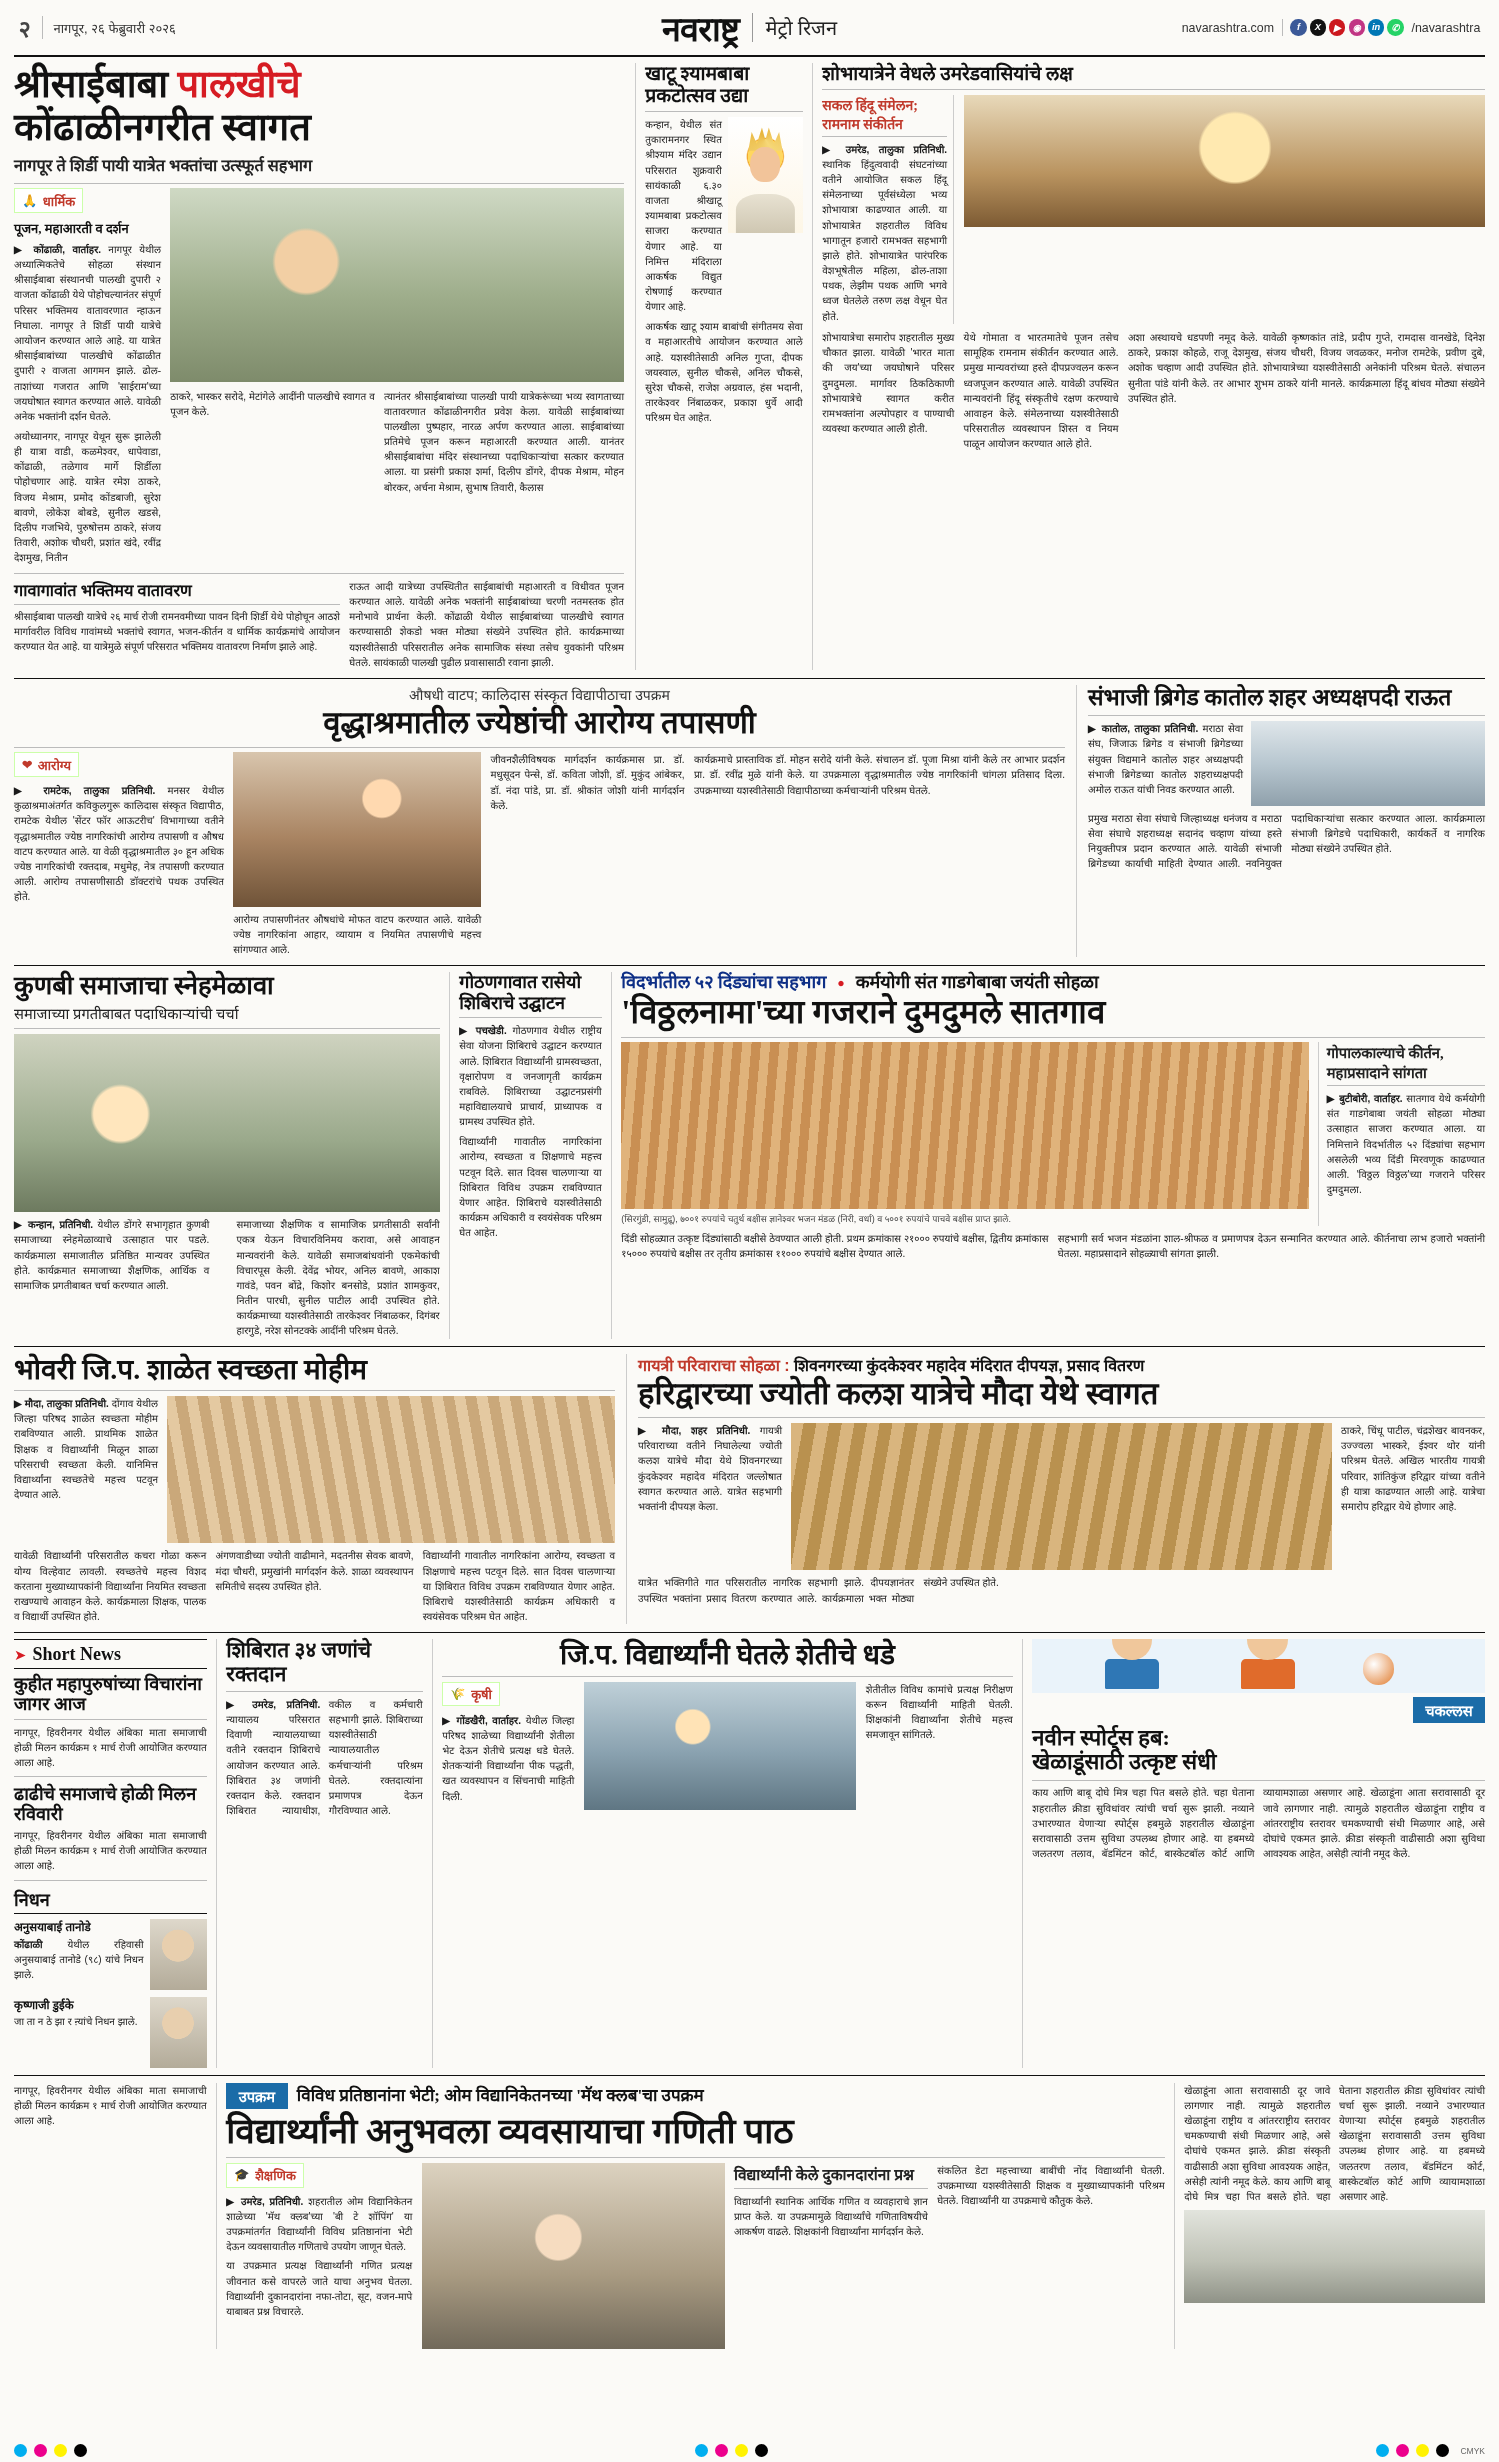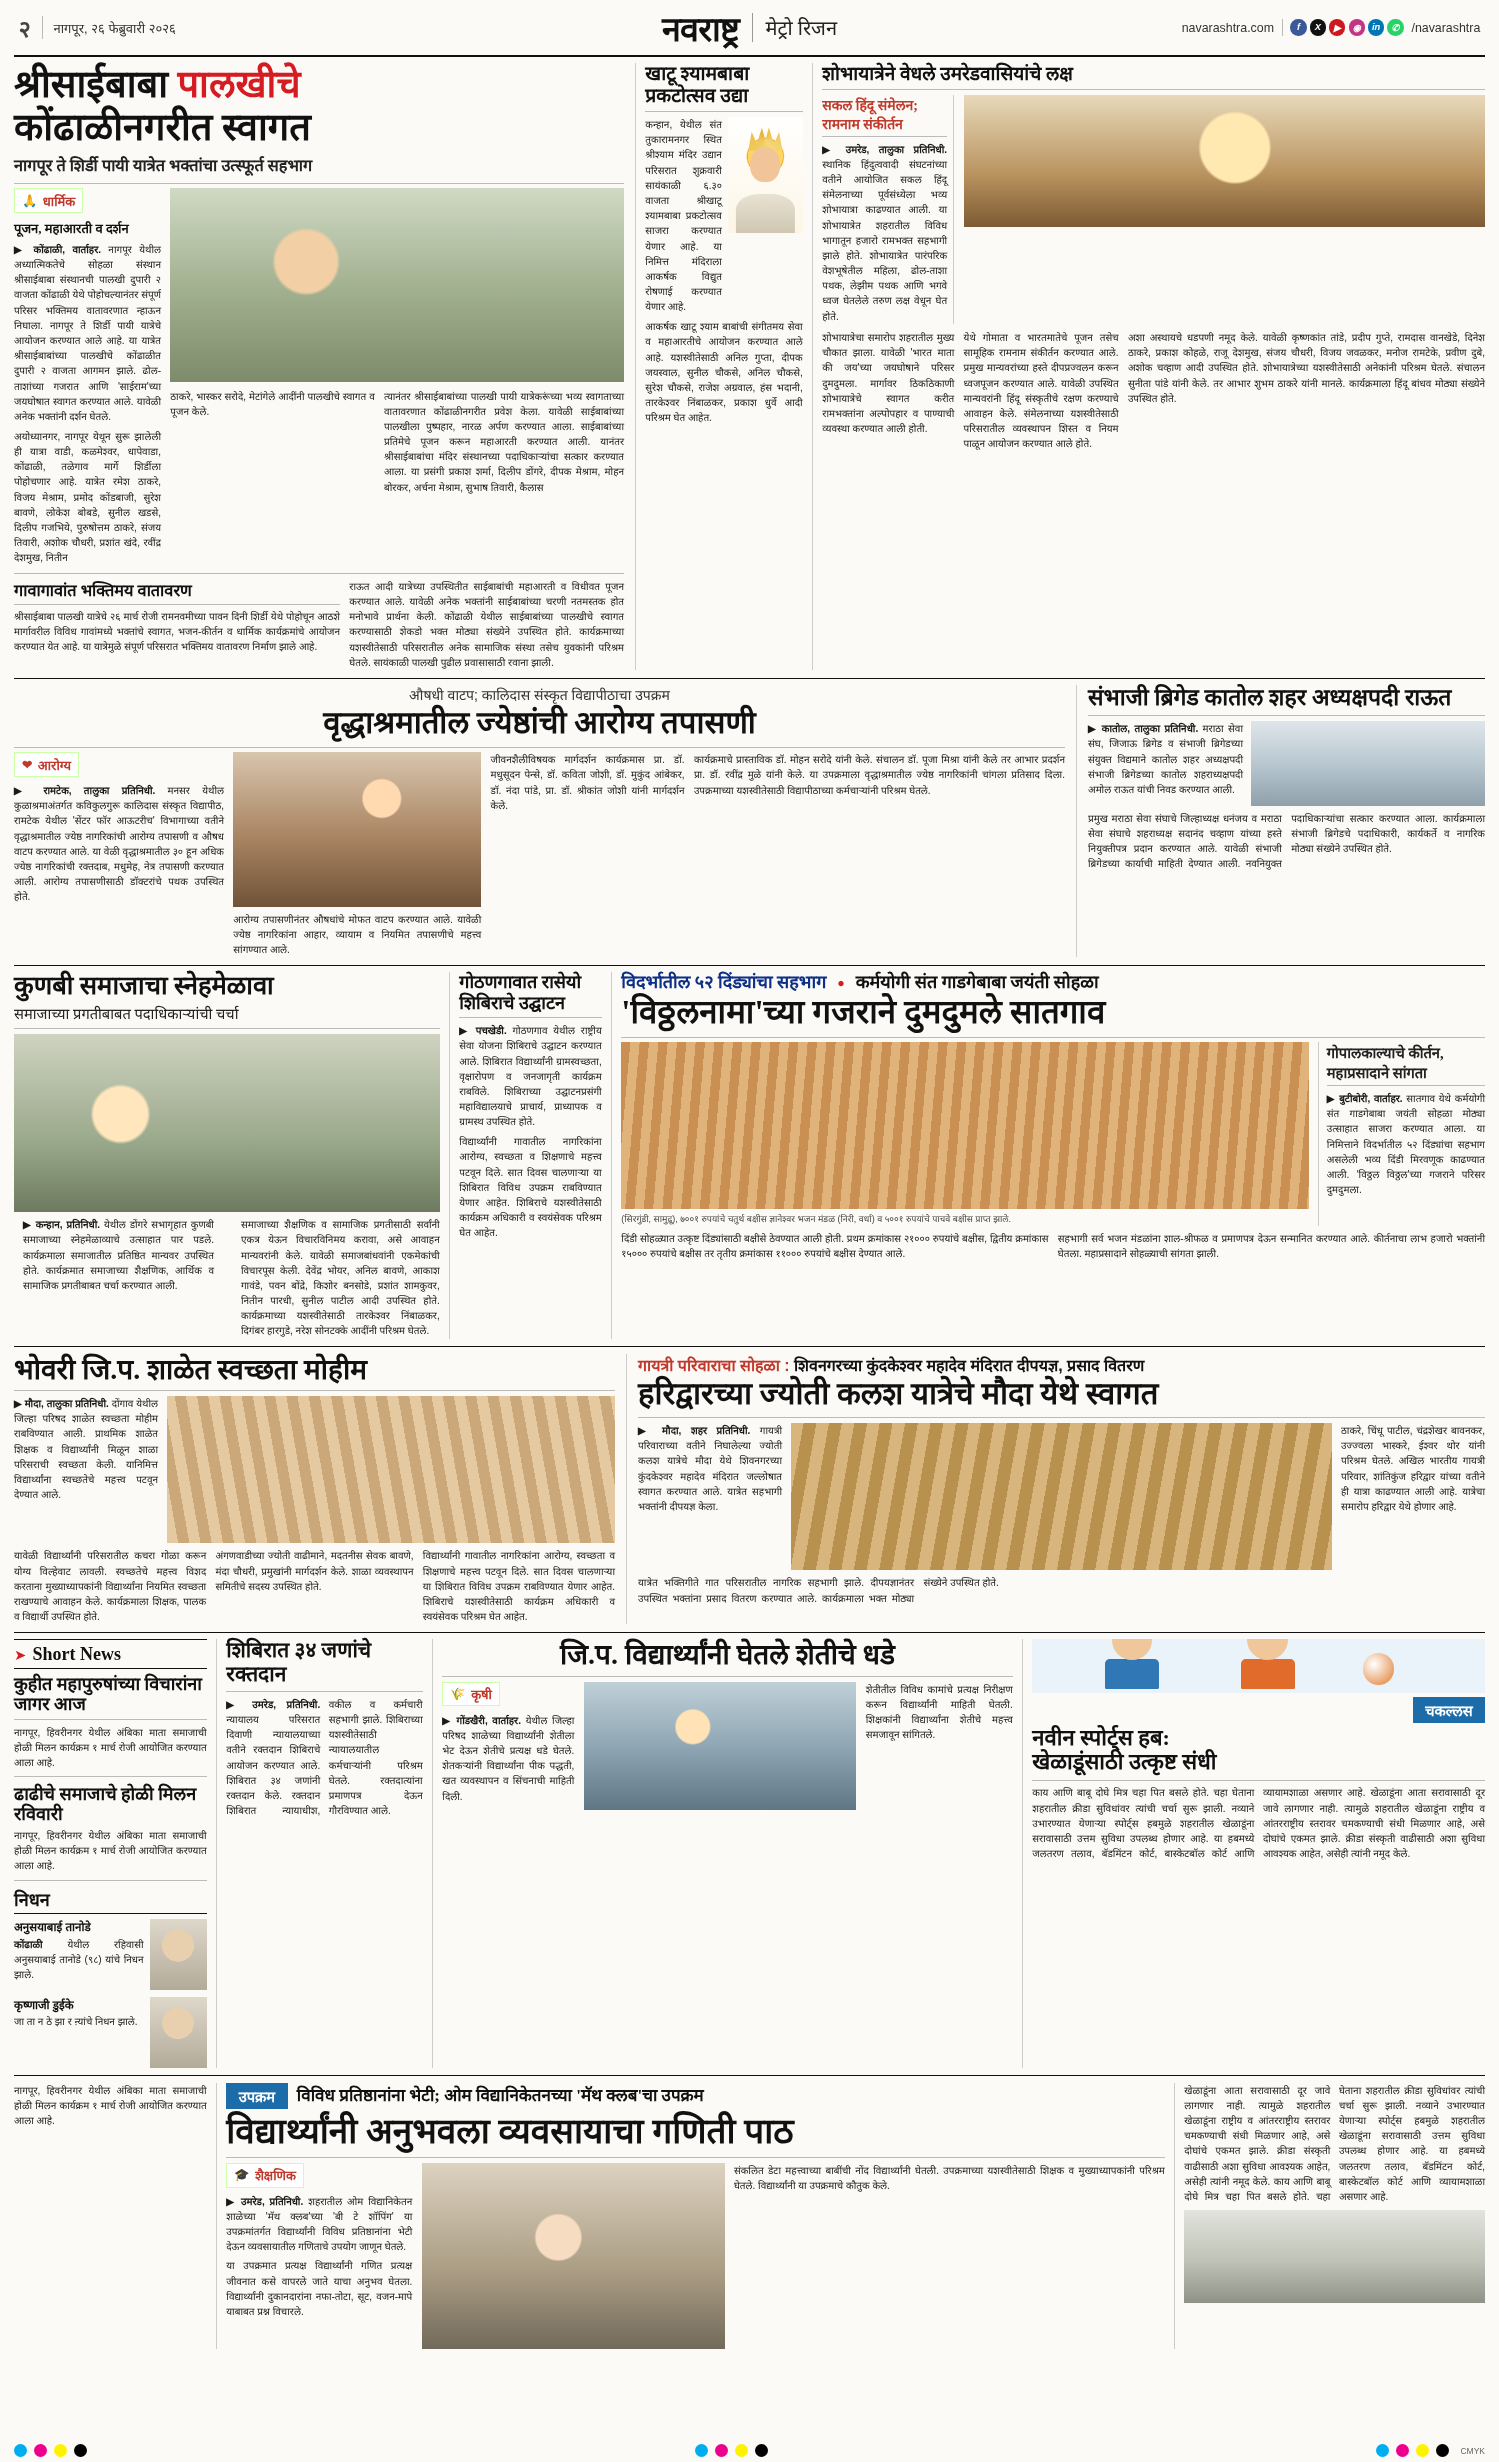--- a/index.html
+++ b/index.html
@@ -314,21 +314,21 @@
   <div class="hr-thick" style="margin:7.8px 0 6.2px;"></div>
 
   <div style="display:flex; gap:0;">
     <div style="width:435px; padding-right:9.3px;">
       <div class="hl" style="font-size:25.6px;">कुणबी समाजाचा स्नेहमेळावा</div>
       <div class="sub" style="font-size:14.7px; margin-top:2.3px;">समाजाच्या प्रगतीबाबत पदाधिकाऱ्यांची चर्चा</div>
       <div class="rule" style="margin:4.7px 0;"></div>
       <div class="photo p6" style="height:178px;">
           <div class="ph-in"></div>
         </div>
-      <div style="display:flex; gap:27px; margin-top:5.4px;margin-left:9px;">
+      <div style="display:flex; gap:27px; margin-top:5.4px;">
         <div class="body-txt" style="width:49%;">
           <span class="by">▶ कन्हान, प्रतिनिधी.</span> <span>येथील डोंगरे सभागृहात कुणबी समाजाच्या स्नेहमेळाव्याचे उत्साहात पार पडले. कार्यक्रमाला समाजातील प्रतिष्ठित मान्यवर उपस्थित होते. कार्यक्रमात समाजाच्या शैक्षणिक, आर्थिक व सामाजिक प्रगतीबाबत चर्चा करण्यात आली.</span>
         </div>
         <div class="body-txt" style="width:51%;">समाजाच्या शैक्षणिक व सामाजिक प्रगतीसाठी सर्वांनी एकत्र येऊन विचारविनिमय करावा, असे आवाहन मान्यवरांनी केले. यावेळी समाजबांधवांनी एकमेकांची विचारपूस केली. देवेंद्र भोयर, अनिल बावणे, आकाश गावंडे, पवन बोंद्रे, किशोर बनसोडे, प्रशांत शामकुवर, नितीन पारधी, सुनील पाटील आदी उपस्थित होते. कार्यक्रमाच्या यशस्वीतेसाठी तारकेश्वर निंबाळकर, दिगंबर हारगुडे, नरेश सोनटक्के आदींनी परिश्रम घेतले.</div>
       </div>
     </div>
 
     <div style="width:163px; padding:0 9.3px; border-left:0.8px solid #ccc; border-right:0.8px solid #ccc;">
       <div class="hl" style="font-size:18px;">गोठणगावात रासेयो शिबिराचे उद्घाटन</div>
       <div class="rule" style="margin:4.7px 0;"></div>
@@ -521,20 +521,24 @@
           <div class="body-txt" style="margin-top:6.2px;">
             <span class="by">▶ उमरेड, प्रतिनिधी.</span> <span>शहरातील ओम विद्यानिकेतन शाळेच्या 'मॅथ क्लब'च्या 'बी टे शॉपिंग' या उपक्रमांतर्गत विद्यार्थ्यांनी विविध प्रतिष्ठानांना भेटी देऊन व्यवसायातील गणिताचे उपयोग जाणून घेतले.</span>
           </div>
           <div class="body-txt" style="margin-top:3.9px;">या उपक्रमात प्रत्यक्ष विद्यार्थ्यांनी गणित प्रत्यक्ष जीवनात कसे वापरले जाते याचा अनुभव घेतला. विद्यार्थ्यांनी दुकानदारांना नफा-तोटा, सूट, वजन-मापे याबाबत प्रश्न विचारले.</div>
         </div>
         <div style="width:303px;">
           <div class="photo p13" style="height:186px;">
               <div class="ph-in"></div>
             </div>
         </div>
+        <div style="width:194px;">
+          <div class="sub" style="font-size:15.5px; font-weight:bold; border-bottom:0.8px solid #bbb; padding-bottom:3.1px;">विद्यार्थ्यांनी केले दुकानदारांना प्रश्न</div>
+          <div class="body-txt" style="margin-top:4.7px;">विद्यार्थ्यांनी स्थानिक आर्थिक गणित व व्यवहाराचे ज्ञान प्राप्त केले. या उपक्रमामुळे विद्यार्थ्यांचे गणिताविषयीचे आकर्षण वाढले. शिक्षकांनी विद्यार्थ्यांना मार्गदर्शन केले.</div>
+        </div>
         <div class="body-txt" style="flex:1;">संकलित डेटा महत्त्वाच्या बाबींची नोंद विद्यार्थ्यांनी घेतली. उपक्रमाच्या यशस्वीतेसाठी शिक्षक व मुख्याध्यापकांनी परिश्रम घेतले. विद्यार्थ्यांनी या उपक्रमाचे कौतुक केले.</div>
       </div>
     </div>
 
     <div style="width:310px; padding-left:9.3px;">
       <div class="body-txt" style="column-count:2; column-gap:8.5px;">
         <span>खेळाडूंना आता सरावासाठी दूर जावे लागणार नाही. त्यामुळे शहरातील खेळाडूंना राष्ट्रीय व आंतरराष्ट्रीय स्तरावर चमकण्याची संधी मिळणार आहे, असे दोघांचे एकमत झाले. क्रीडा संस्कृती वाढीसाठी अशा सुविधा आवश्यक आहेत, असेही त्यांनी नमूद केले.</span> <span>काय आणि बाबू दोघे मित्र चहा पित बसले होते. चहा घेताना शहरातील क्रीडा सुविधांवर त्यांची चर्चा सुरू झाली. नव्याने उभारण्यात येणाऱ्या स्पोर्ट्स हबमुळे शहरातील खेळाडूंना सरावासाठी उत्तम सुविधा उपलब्ध होणार आहे. या हबमध्ये जलतरण तलाव, बॅडमिंटन कोर्ट, बास्केटबॉल कोर्ट आणि व्यायामशाळा असणार आहे.</span>
       </div>
       <div class="photo p17" style="height:93px; margin-top:6.2px;">
           <div class="ph-in"></div>

